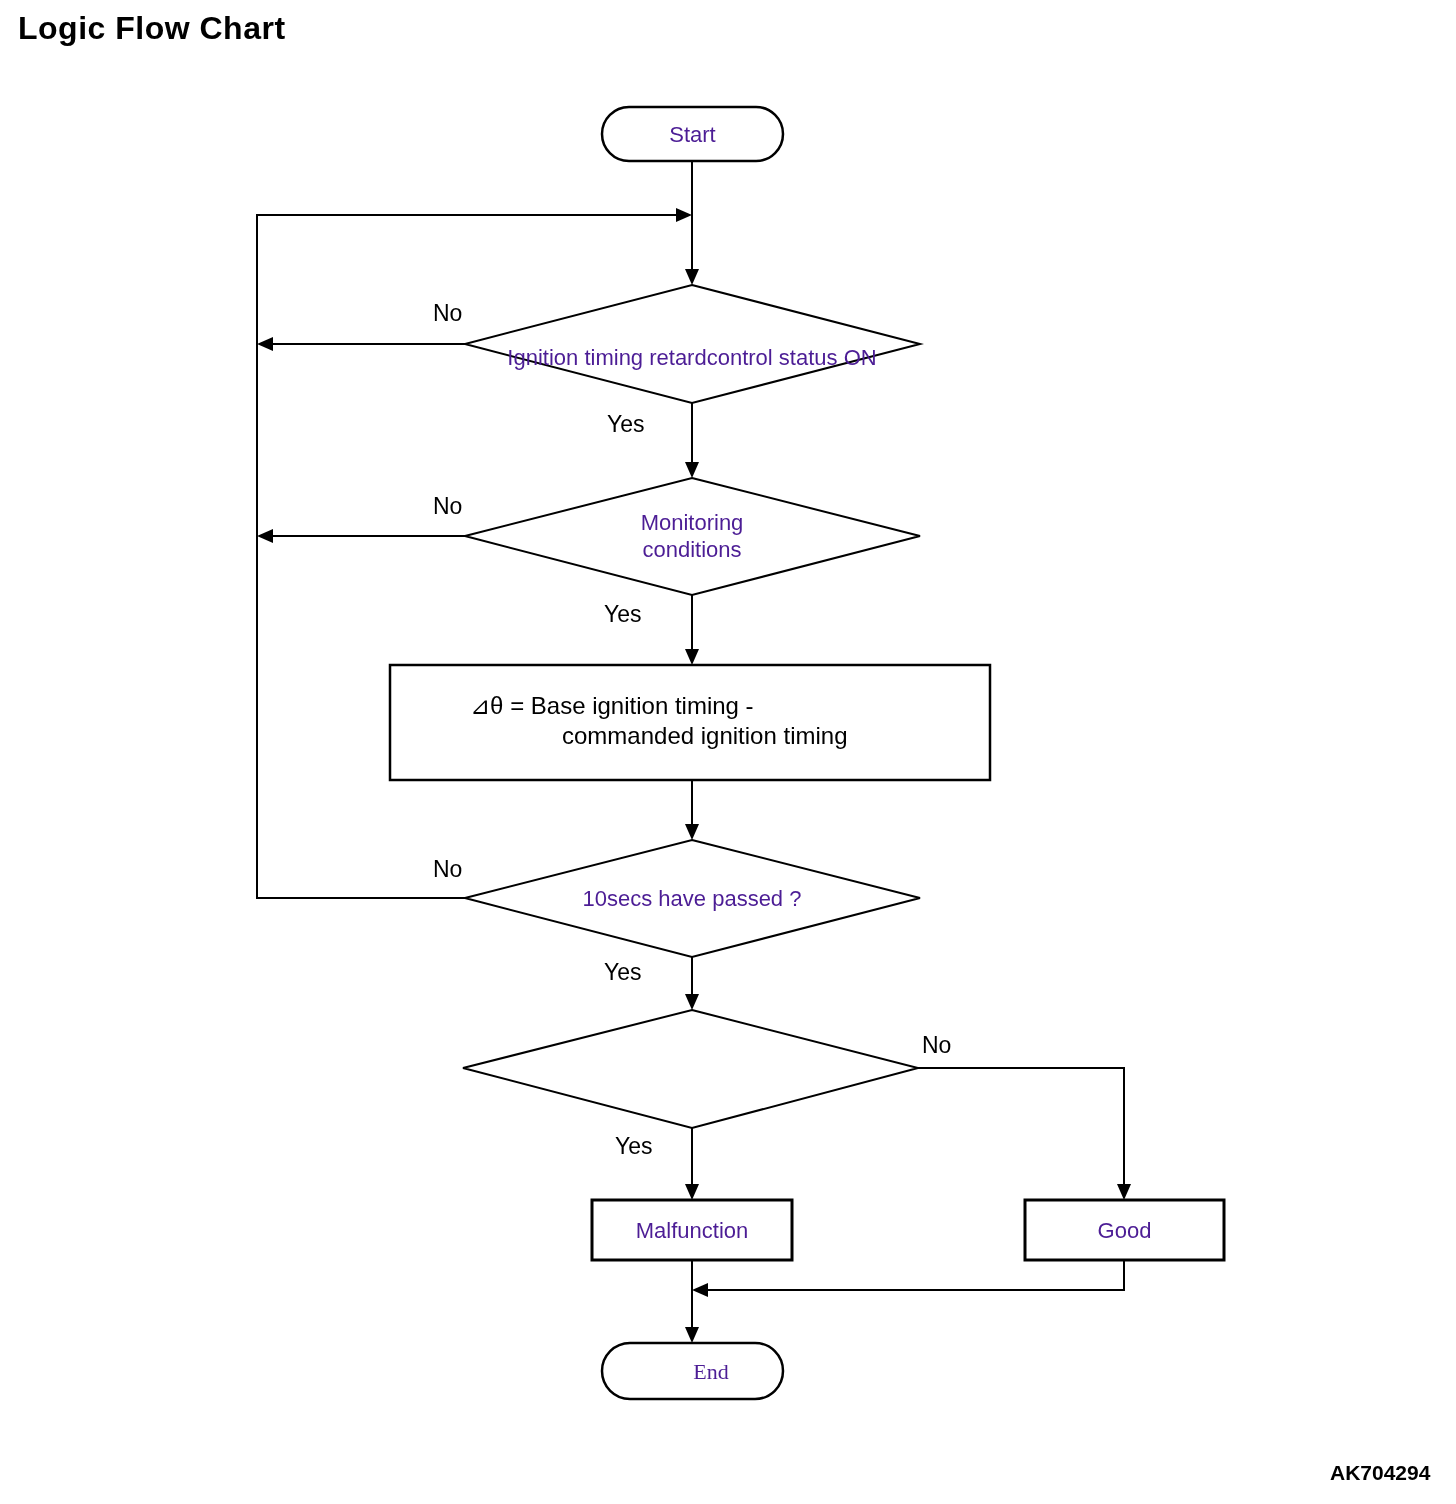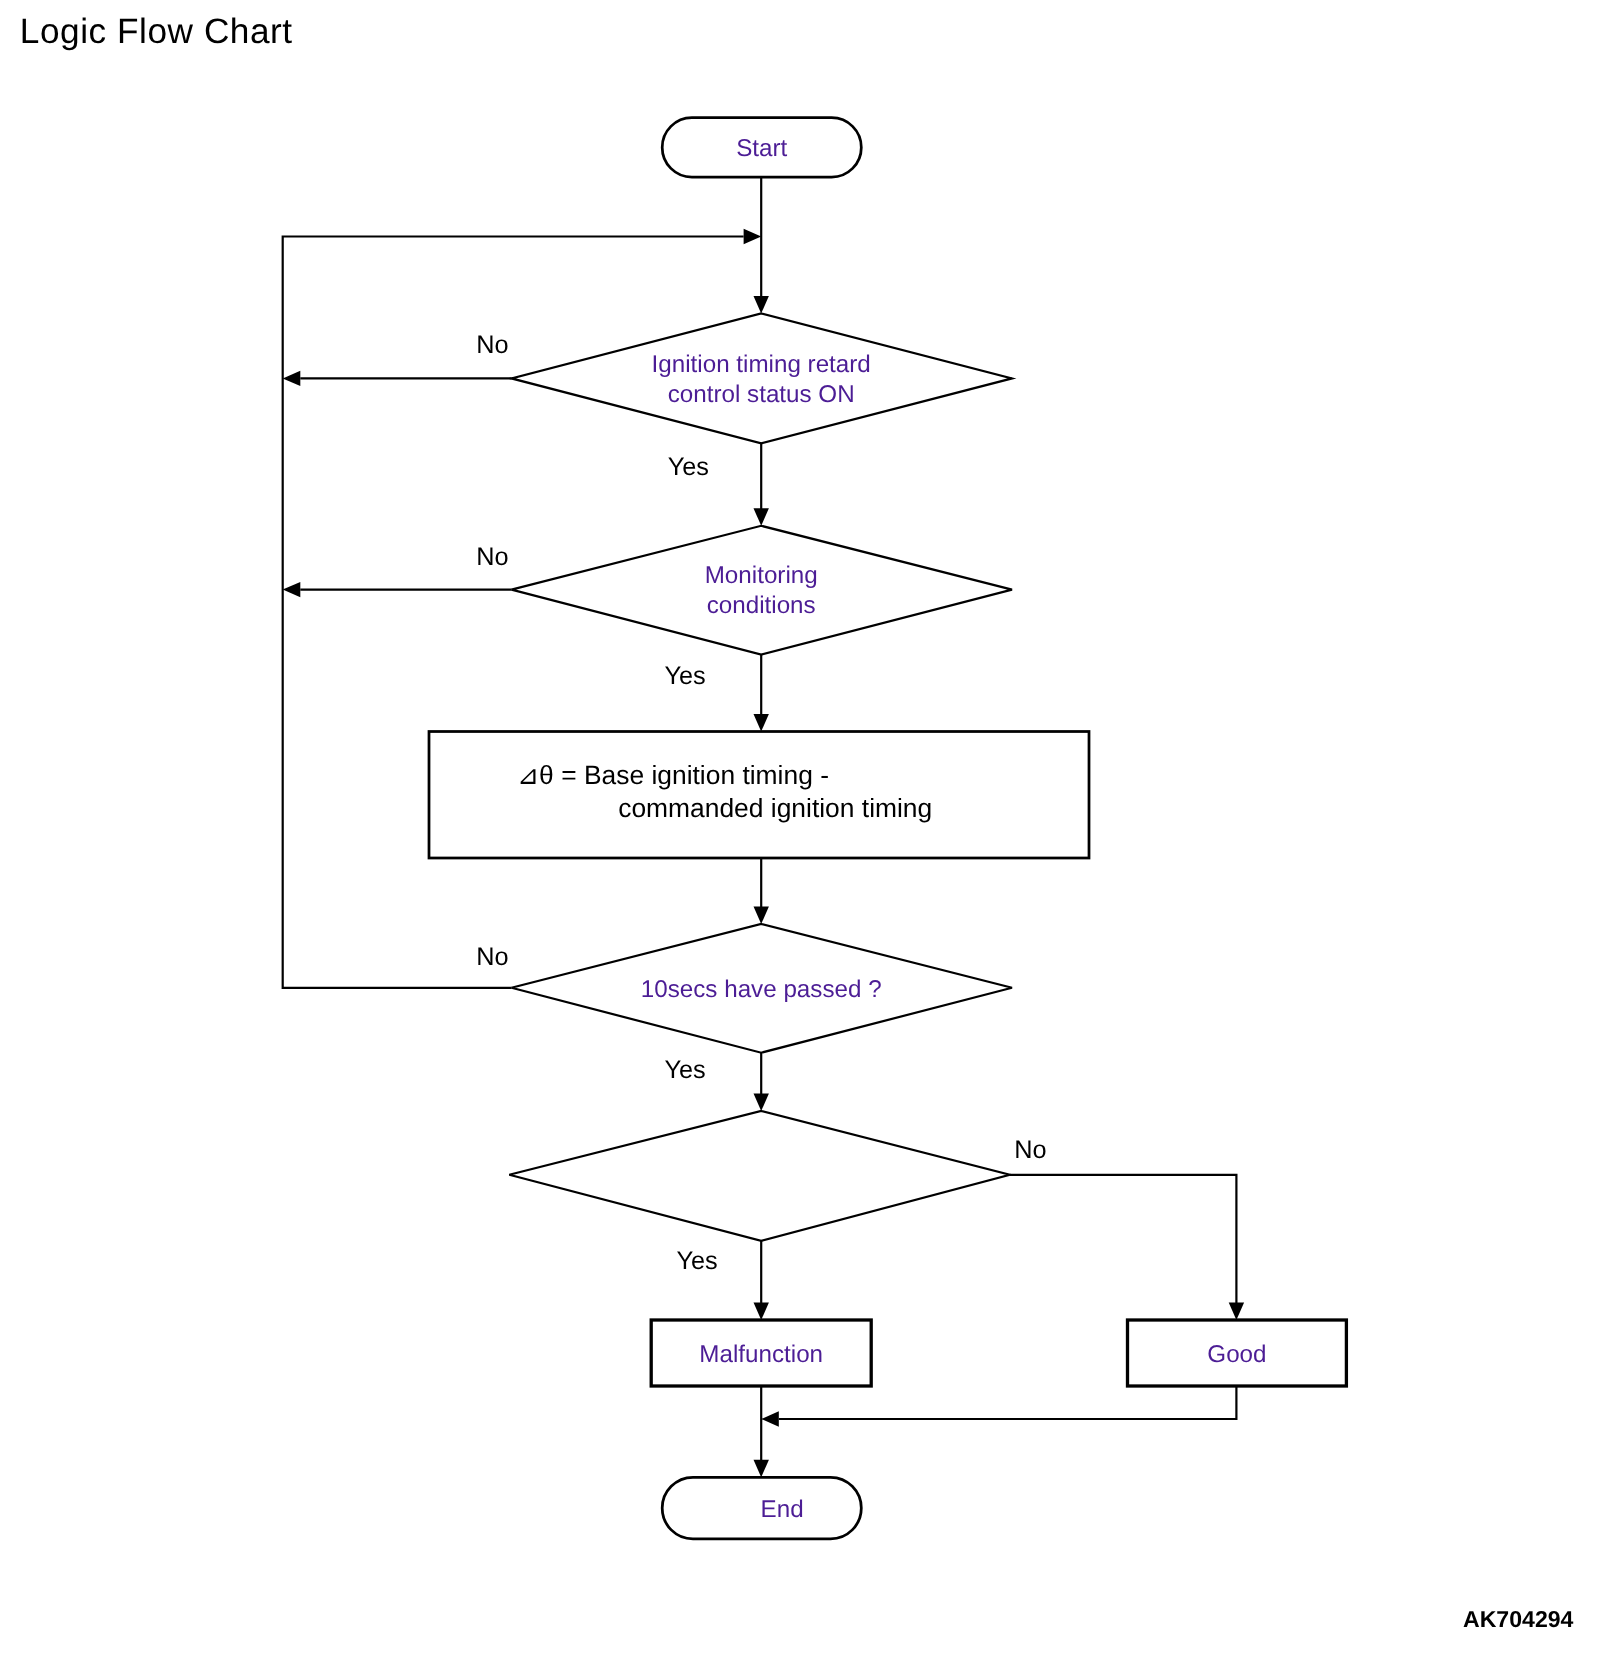--- a/index.html
+++ b/index.html
@@ -10,21 +10,21 @@
     font-family:"Liberation Sans","DejaVu Sans",sans-serif;
     color:#000;
     overflow:hidden;
   }
   svg.diagram{position:absolute;left:0;top:0;}
   .shape{fill:#ffffff;stroke:#000000;}
   .edge{fill:none;stroke:#000000;stroke-width:2;}
   .arrow{fill:#000000;stroke:none;}
   .lbl{position:absolute;display:flex;align-items:center;justify-content:center;text-align:center;font-size:22px;line-height:27px;color:#4c1d95;}
   .branch{position:absolute;font-size:23px;color:#000000;}
-  .page-title{position:absolute;left:18px;top:10px;font-size:32px;font-weight:normal;letter-spacing:0.5px;}
+  .page-title{position:absolute;left:18px;top:10px;font-size:32px;font-weight:bold;letter-spacing:0.5px;}
   .fig-code{position:absolute;left:1330px;top:1461px;font-size:21px;font-weight:bold;}
   .proc-text{position:absolute;left:470px;top:691px;font-size:24px;line-height:30px;text-align:left;}
   .proc-line2{margin-left:92px;}
 </style>
 <title>Logic Flow Chart</title></head>
 <body>
 
 <div class="canvas">
 
   <div class="page-title">Logic Flow Chart</div>
@@ -73,21 +73,21 @@
     <rect class="shape" x="390" y="665" width="600" height="115" stroke-width="2.5"></rect>
     <polygon class="shape" points="692,840 920,898 692,957 465,898" stroke-width="2"></polygon>
     <polygon class="shape" points="692,1010 918,1068 692,1128 463,1068" stroke-width="2"></polygon>
     <rect class="shape" x="592" y="1200" width="200" height="60" stroke-width="3"></rect>
     <rect class="shape" x="1025" y="1200" width="199" height="60" stroke-width="3"></rect>
     <rect class="shape" x="602" y="1343" width="181" height="56" rx="28" ry="28" stroke-width="2.5"></rect>
   </svg>
 
   <div class="lbl" style="left:602px;top:107px;width:181px;height:54px;">Start</div>
 
-  <div class="lbl" style="left:492px;top:317px;width:400px;height:54px;flex-direction:column;">
+  <div class="lbl" style="left:492px;top:317px;width:400px;height:54px;flex-direction:row;align-items:flex-end;">
     <span>Ignition timing retard</span>
     <span>control status ON</span>
   </div>
 
   <div class="lbl" style="left:492px;top:509px;width:400px;height:54px;flex-direction:column;">
     <span>Monitoring</span>
     <span>conditions</span>
   </div>
 
   <div class="proc-text">
@@ -95,21 +95,21 @@
     <div class="proc-line2">commanded ignition timing</div>
   </div>
 
   <div class="lbl" style="left:492px;top:884px;width:400px;height:28px;">10secs have passed ?</div>
 
 
   <div class="lbl" style="left:592px;top:1200px;width:200px;height:60px;">Malfunction</div>
 
   <div class="lbl" style="left:1025px;top:1200px;width:199px;height:60px;text-align:center;">Good</div>
 
-  <div class="lbl" style="left:602px;top:1343px;width:218px;height:56px;">End</div>
+  <div class="lbl" style="left:602px;top:1343px;width:218px;height:56px;font-family:Liberation Serif, serif;">End</div>
 
   <div class="branch" style="left:433px;top:300px;">No</div>
   <div class="branch" style="left:607px;top:411px;">Yes</div>
 
   <div class="branch" style="left:433px;top:493px;">No</div>
   <div class="branch" style="left:604px;top:601px;">Yes</div>
 
   <div class="branch" style="left:433px;top:856px;">No</div>
   <div class="branch" style="left:604px;top:959px;">Yes</div>
 

